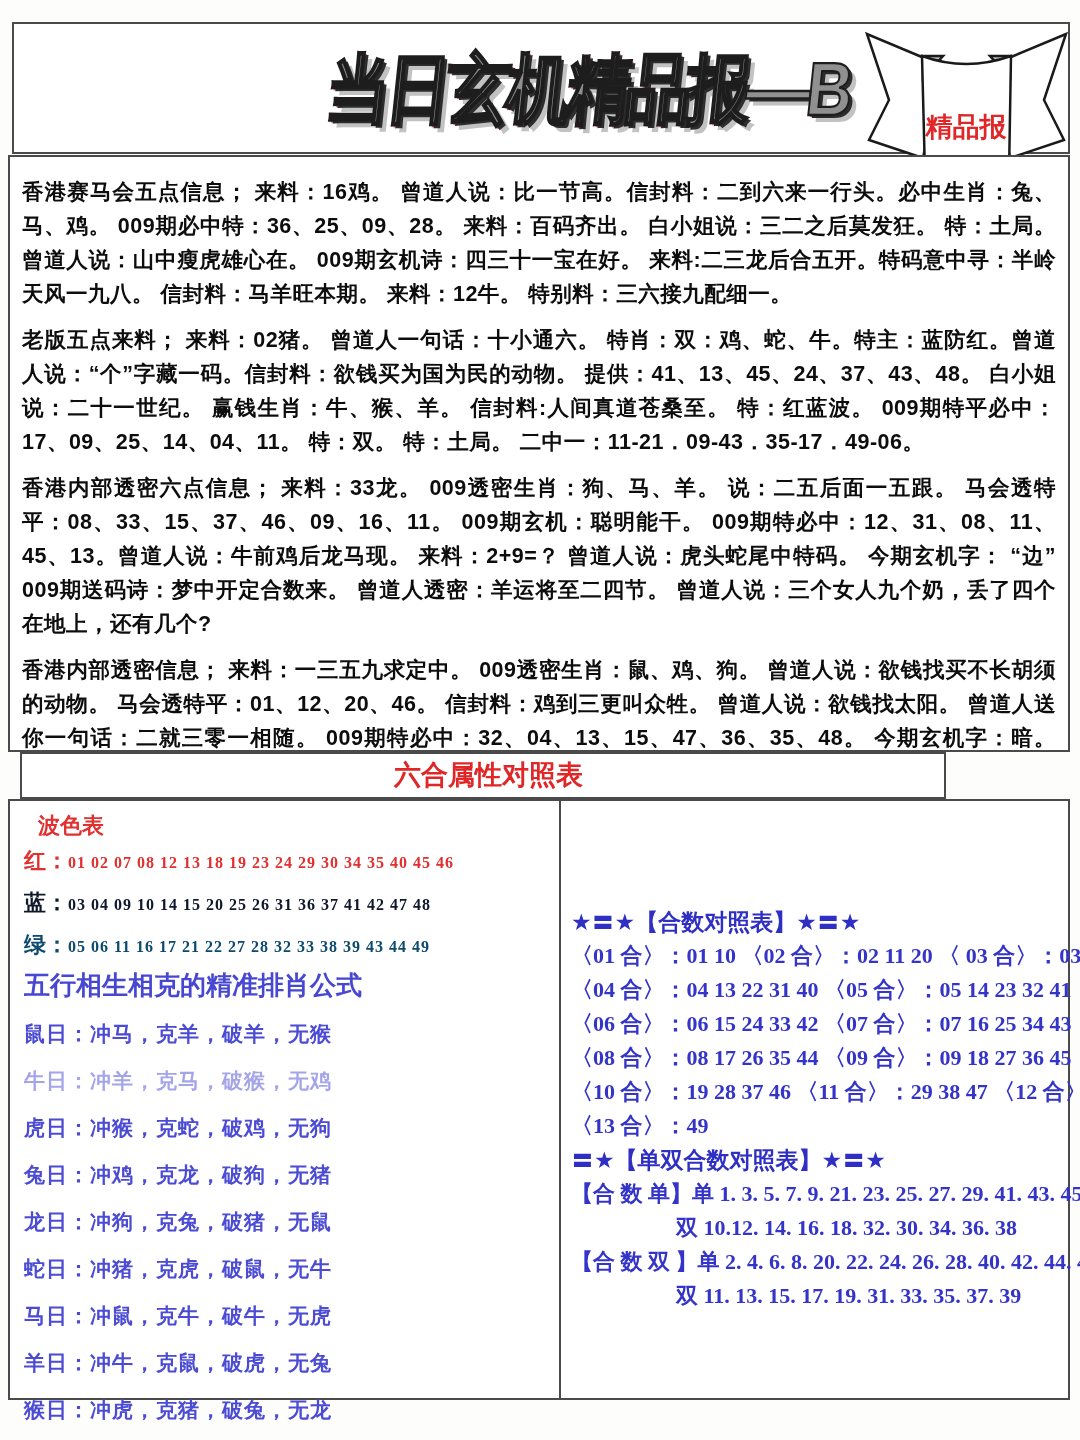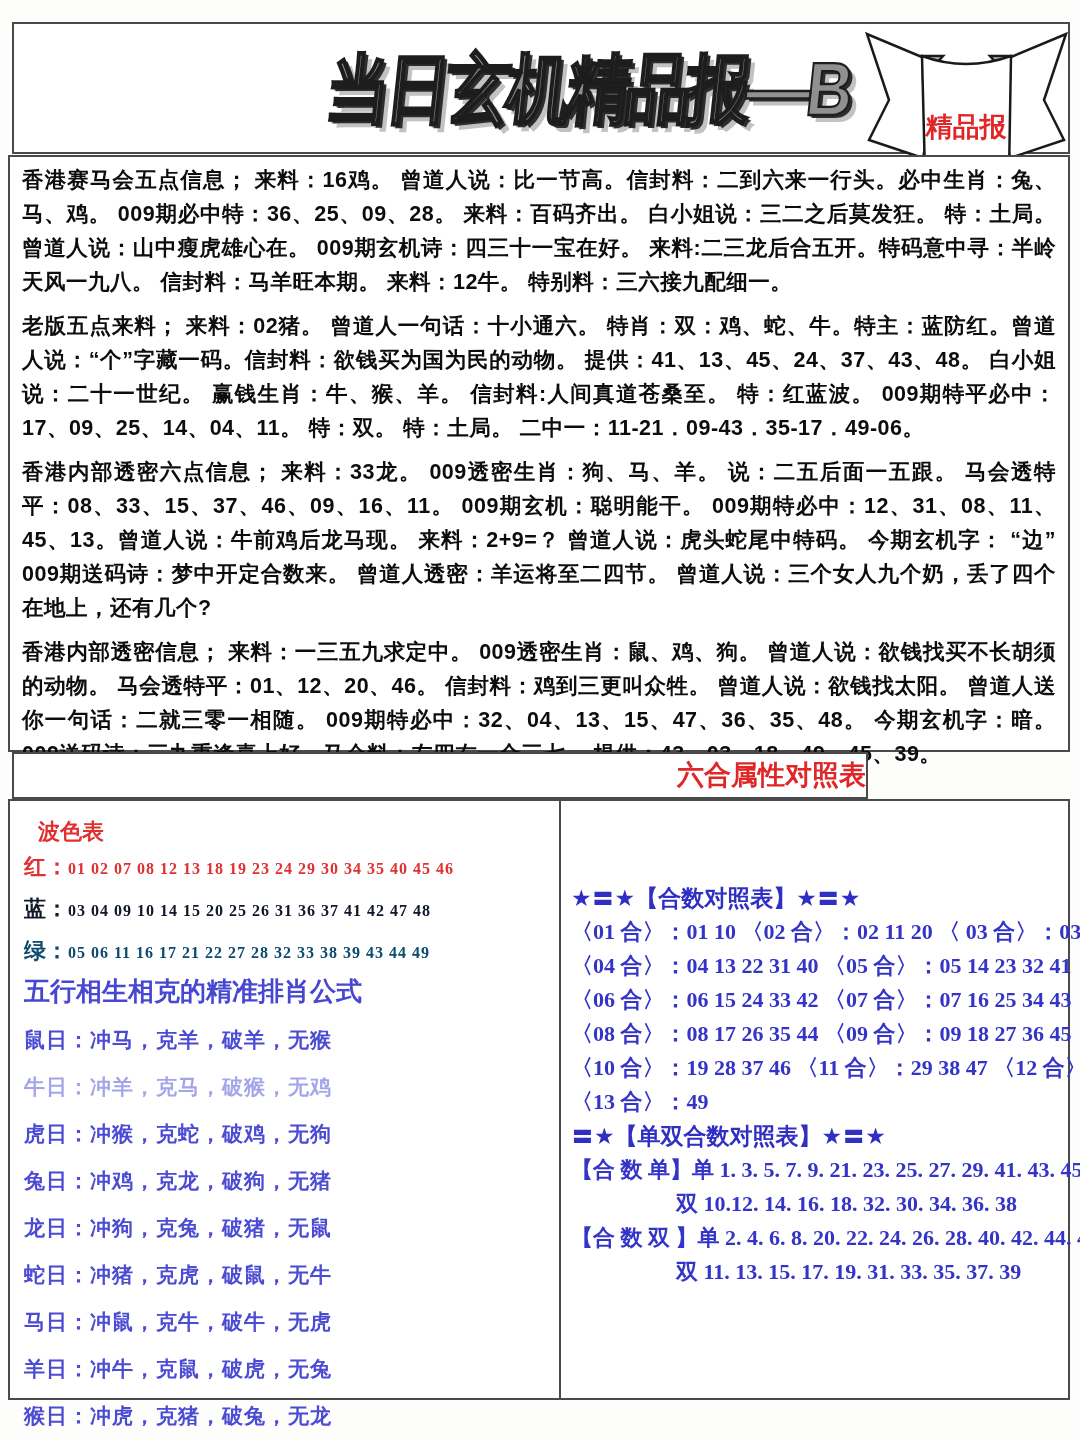--- a/index.html
+++ b/index.html
@@ -27,41 +27,41 @@
   }
   .banner{position:absolute;left:845px;top:-16px;}
   
   .content-box{
     left:8px;top:155px;width:1062px;height:597px;
     border:2px solid #4a4a4a;
     box-sizing:border-box;
     padding:6px 12px 0 12px;
   }
   .para{
-    margin:0 0 10px 0;
+    margin:12px 0 10px 0;
     font-size:21.5px;line-height:34px;font-weight:bold;
     letter-spacing:0.5px;text-align:justify;color:#0d0d0d;
   }
   
   .heading-row{
-    left:12px;top:752px;width:856px;height:47px;
+    left:20px;top:752px;width:926px;height:47px;
     border:2px solid #4a4a4a;box-sizing:border-box;
-    text-align:right;padding-left:372px;
+    text-align:left;padding-left:372px;
   }
   .heading-row span{
     font-size:27px;font-weight:bold;color:#e02626;line-height:43px;
   }
   
   .table-box{
     left:8px;top:799px;width:1062px;height:601px;
     border:2px solid #4a4a4a;box-sizing:border-box;
   }
   .vdiv{position:absolute;left:549px;top:0;width:2px;height:100%;background:#4a4a4a;}
-  .cell-left{position:absolute;left:0;top:0;width:549px;height:100%;box-sizing:border-box;padding:16px 6px 0 14px;}
-  .cell-right{position:absolute;left:551px;top:0;width:509px;height:100%;box-sizing:border-box;padding:80px 4px 0 10px;}
+  .cell-left{position:absolute;left:0;top:0;width:549px;height:100%;box-sizing:border-box;padding:10px 6px 0 14px;}
+  .cell-right{position:absolute;left:551px;top:0;width:509px;height:100%;box-sizing:border-box;padding:104px 4px 0 10px;}
   .bose-title{font-size:22px;font-weight:bold;color:#e03030;line-height:30px;padding-left:14px;}
   .wave{line-height:40px;white-space:nowrap;}
   .wave .wave-label{font-size:22px;font-weight:bold;}
   .wave .wave-nums{font-family:"Liberation Serif","DejaVu Serif",serif;font-size:16px;font-weight:bold;letter-spacing:1px;}
   .wave.red{color:#e03030;}
   .wave.blue{color:#0f172a;}
   .wave.green{color:#0c4a6e;}
   .formula-title{font-size:26px;font-weight:bold;color:#4747d2;line-height:36px;}
   .zodiac{font-size:21px;font-weight:bold;color:#4b4bd4;line-height:33px;letter-spacing:1px;white-space:nowrap;margin-top:14px;}
   .zodiac.faded{opacity:0.5;filter:blur(0.4px);}

